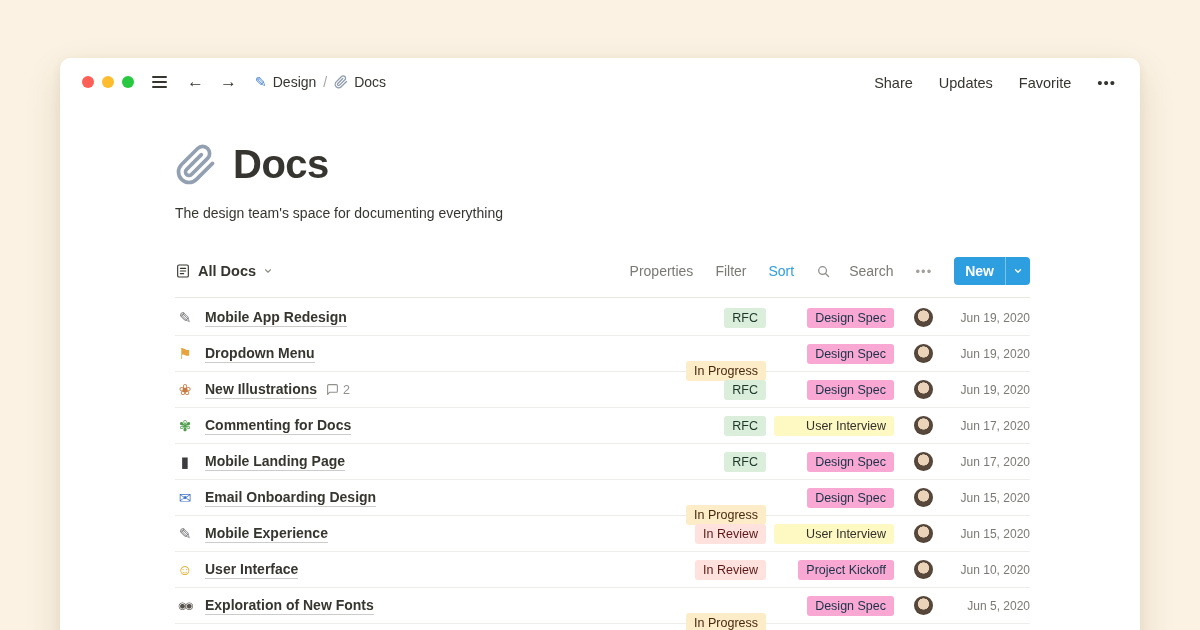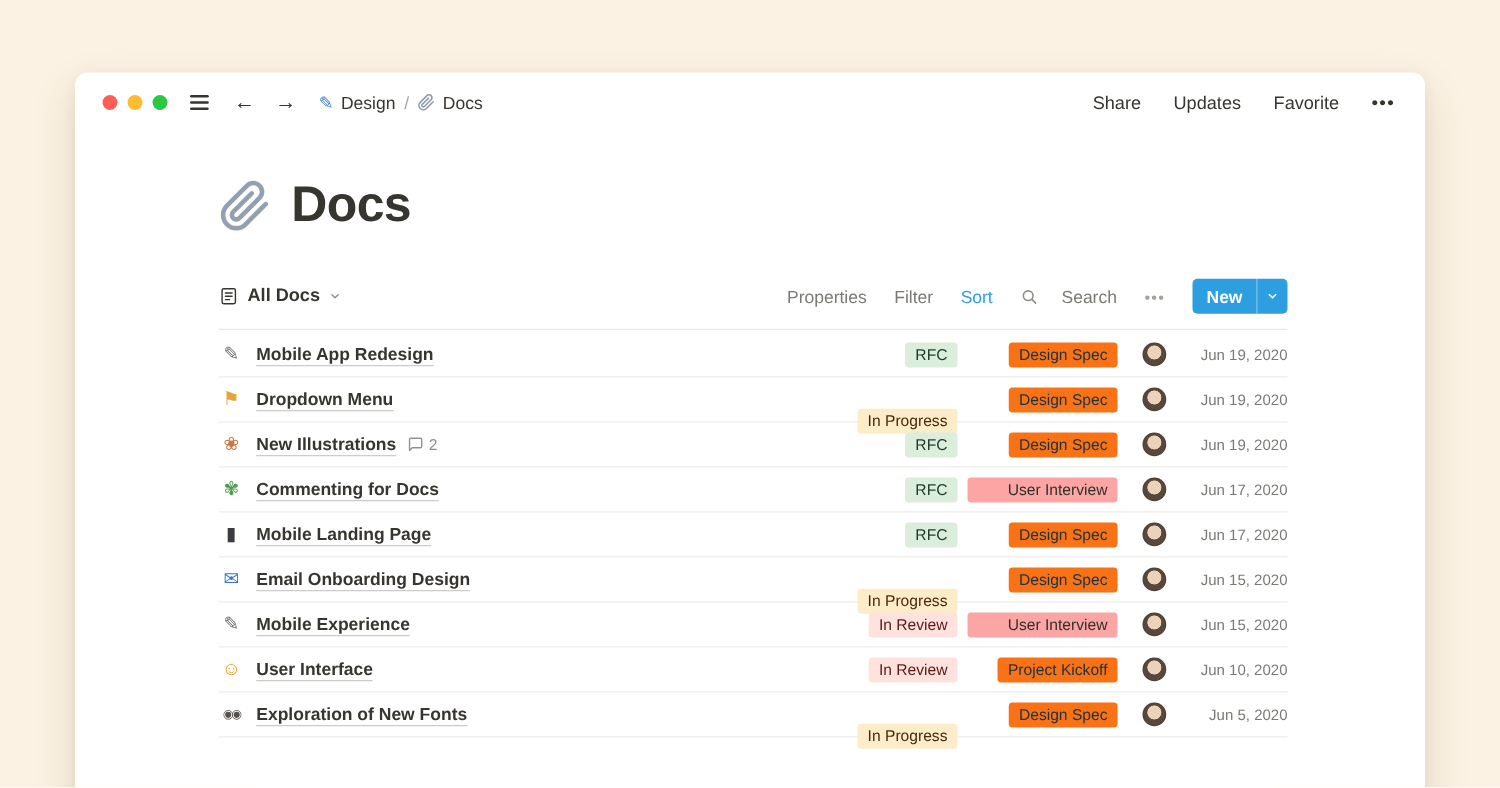--- a/index.html
+++ b/index.html
@@ -66,22 +66,22 @@
   .row-icon.small-glyph{font-size:10px;letter-spacing:-2px;}
   .row-title{font-size:14px;font-weight:700;color:var(--ink);border-bottom:1px solid rgba(55,53,47,.25);padding-bottom:1px;white-space:nowrap;}
   .row-comments{display:flex;align-items:center;gap:4px;margin-left:9px;color:#91908B;font-size:12.5px;}
   .row-fill{flex:1;}
   .col-status{width:105px;display:flex;justify-content:flex-end;}
   .col-type{width:120px;margin-left:8px;display:flex;justify-content:flex-end;}
   .badge{font-size:12.5px;line-height:20px;padding:0 8px;border-radius:3px;white-space:nowrap;}
   .badge-green{background:#DBEDDB;color:#1C3829;}
   .badge-yellow{background:#FDECC8;color:#49290E;margin-top:34px;}
   .badge-red{background:#FFE2DD;color:#5D1715;}
-  .badge-blue{background:#f97316;color:#183347;}
-  .badge-gray{background:#fca5a5;color:#32302C;padding-left:32px;}
+  .badge-blue{background:#f9a8d4;color:#183347;}
+  .badge-gray{background:#fef9c3;color:#32302C;padding-left:32px;}
   .avatar{width:19px;height:19px;margin-left:20px;border-radius:50%;
     background:radial-gradient(circle at 50% 42%, #EAD3B9 0 37%, #58483B 40% 100%);
     box-shadow:inset 0 0 0 1px rgba(0,0,0,.08);flex:none;}
   .row-date{width:89px;margin-left:8px;text-align:right;font-size:12px;color:var(--ink-soft);white-space:nowrap;}
 
   svg{display:block;}
 </style>
 </head>
 <body>
 
@@ -129,20 +129,21 @@
 
     <div class="content">
       <div class="page-title">
         <span>
           <svg width="42" height="42" viewBox="0 0 24 24" fill="none" stroke="#93A0B1" stroke-width="2.1" stroke-linecap="round" stroke-linejoin="round">
               <path d="M21.44 11.05l-9.19 9.19a6 6 0 0 1-8.49-8.49l9.19-9.19a4 4 0 1 1 5.66 5.66l-9.2 9.19a2 2 0 0 1-2.83-2.83l8.49-8.48"></path>
             </svg>
         </span>
         <h1>Docs</h1>
       </div>
+      <div class="page-desc">The design team's space for documenting everything</div>
 
       <div class="toolbar">
         <div class="view-select">
           <span>
             <svg width="16" height="16" viewBox="0 0 24 24" fill="none" stroke="#37352F" stroke-width="1.7" stroke-linecap="round">
                 <rect x="4" y="3" width="16" height="18" rx="2"></rect>
                 <line x1="8" y1="8" x2="16" y2="8"></line>
                 <line x1="8" y1="12" x2="16" y2="12"></line>
                 <line x1="8" y1="16" x2="13" y2="16"></line>
               </svg>

